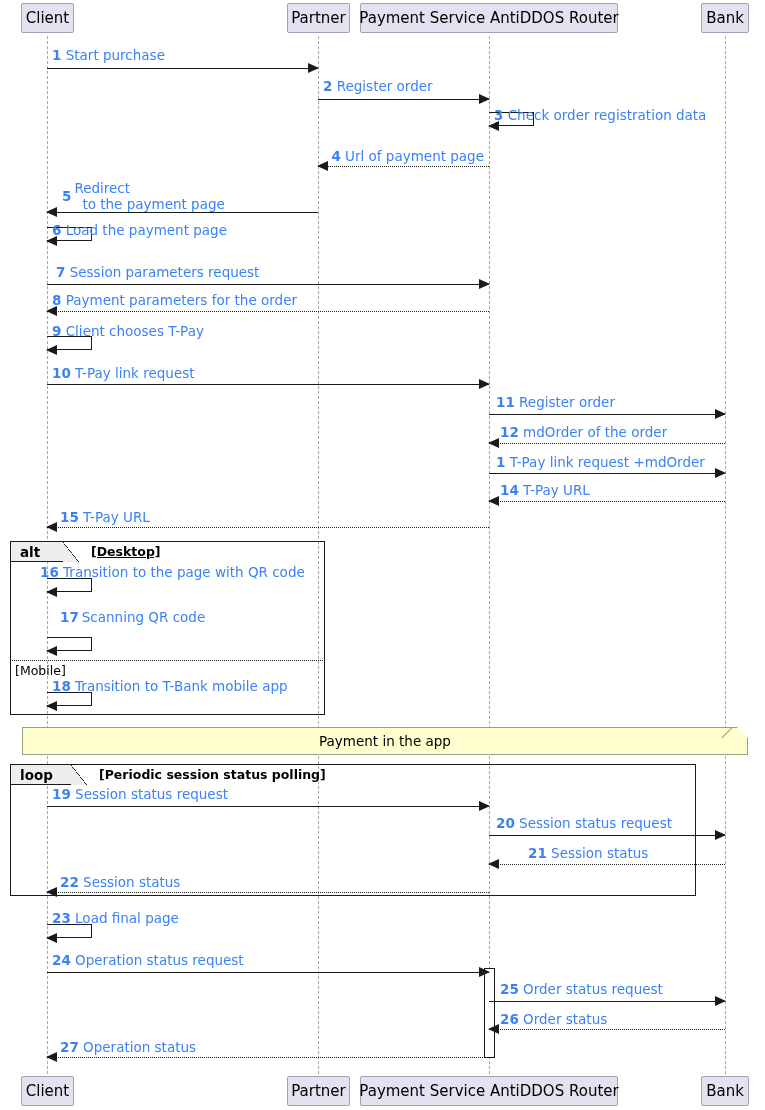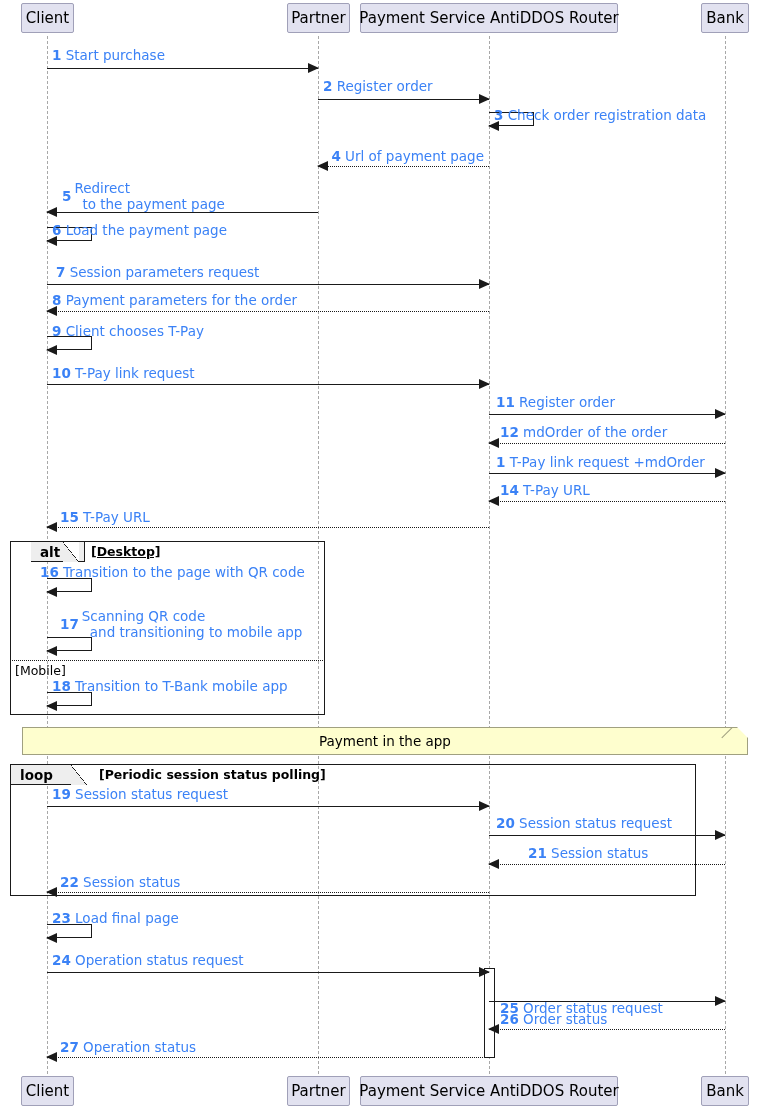--- a/index.html
+++ b/index.html
@@ -144,21 +144,21 @@
 </style>
 </head>
 <body>
 
 <div id="canvas">
     <div class="lifeline" style="left: 47px; top: 36px; height: 1038px;"></div>
     <div class="lifeline" style="left: 318px; top: 36px; height: 1038px;"></div>
     <div class="lifeline" style="left: 489px; top: 36px; height: 1038px;"></div>
     <div class="lifeline" style="left: 725px; top: 36px; height: 1038px;"></div>
     <div class="frag" style="left: 10px; top: 541px; width: 315px; height: 174px;">
-      <div class="tab" style="width: 54px; margin-left: 20px;">alt</div>
+      <div class="tab" style="width: 54px;">alt</div>
       <div class="tabslant" style="left: 52px;"></div>
       <div class="fraglabel" style="left: 80px; text-decoration: underline;">[Desktop]</div>
     </div>
     <div class="fragdivider" style="left: 10px; top: 660px; width: 315px;"></div>
     <div class="fraglabel2" style="left: 15px; top: 663px;">[Mobile]</div>
     <div class="frag" style="left: 10px; top: 764px; width: 686px; height: 132px;">
       <div class="tab" style="width: 62px;">loop</div>
       <div class="tabslant" style="left: 60px;"></div>
       <div class="fraglabel" style="left: 88px;">[Periodic session status polling]</div>
     </div>
@@ -245,21 +245,21 @@
     <div class="mlabel" style="top: 510px; left: 60px;"><span class="num">15</span><span> T-Pay URL</span></div>
     <div class="self" style="left: 47px; top: 578px; width: 45px; height: 14px;">
       <div class="box"></div>
       <div class="tip"></div>
     </div>
     <div class="mlabel" style="top: 565px; left: 40px;"><span class="num">16</span><span> Transition to the page with QR code</span></div>
     <div class="self" style="left: 47px; top: 637px; width: 45px; height: 14px;">
       <div class="box"></div>
       <div class="tip"></div>
     </div>
-    <div class="mlabel two" style="top: 608px; left: 60px;"><span class="numbox">17</span><span class="stack"><div>Scanning QR code</div><div style="padding-left: 8px;">and transitioning to mobile app</div></span></div>
+    <div class="mlabel two" style="top: 608px; left: 60px;"><span class="numbox">17</span><span class="stack"><div>Scanning QR code</div></span></div>
     <div class="self" style="left: 47px; top: 692px; width: 45px; height: 14px;">
       <div class="box"></div>
       <div class="tip"></div>
     </div>
     <div class="mlabel" style="top: 679px; left: 52px;"><span class="num">18</span><span> Transition to T-Bank mobile app</span></div>
     <div class="msg solid" style="left: 47px; top: 806px; width: 442px;">
       <div class="line"></div>
       <div class="arrowhead right"></div>
     </div>
     <div class="mlabel" style="top: 787px; left: 52px;"><span class="num">19</span><span> Session status request</span></div>
@@ -285,21 +285,21 @@
     <div class="mlabel" style="top: 911px; left: 52px;"><span class="num">23</span><span> Load final page</span></div>
     <div class="msg solid" style="left: 47px; top: 972px; width: 442px;">
       <div class="line"></div>
       <div class="arrowhead right"></div>
     </div>
     <div class="mlabel" style="top: 953px; left: 52px;"><span class="num">24</span><span> Operation status request</span></div>
     <div class="msg solid" style="left: 489px; top: 1001px; width: 236px;">
       <div class="line"></div>
       <div class="arrowhead right"></div>
     </div>
-    <div class="mlabel" style="top: 982px; left: 500px; margin-top: 19px;"><span class="num">25</span><span> Order status request</span></div>
+    <div class="mlabel" style="top: 982px; left: 500px;"><span class="num">25</span><span> Order status request</span></div>
     <div class="msg dashed" style="left: 489px; top: 1029px; width: 236px;">
       <div class="line"></div>
       <div class="arrowhead left"></div>
     </div>
     <div class="mlabel" style="top: 1012px; left: 500px;"><span class="num">26</span><span> Order status</span></div>
     <div class="msg dashed" style="left: 47px; top: 1057px; width: 442px;">
       <div class="line"></div>
       <div class="arrowhead left"></div>
     </div>
     <div class="mlabel" style="top: 1040px; left: 60px;"><span class="num">27</span><span> Operation status</span></div>

